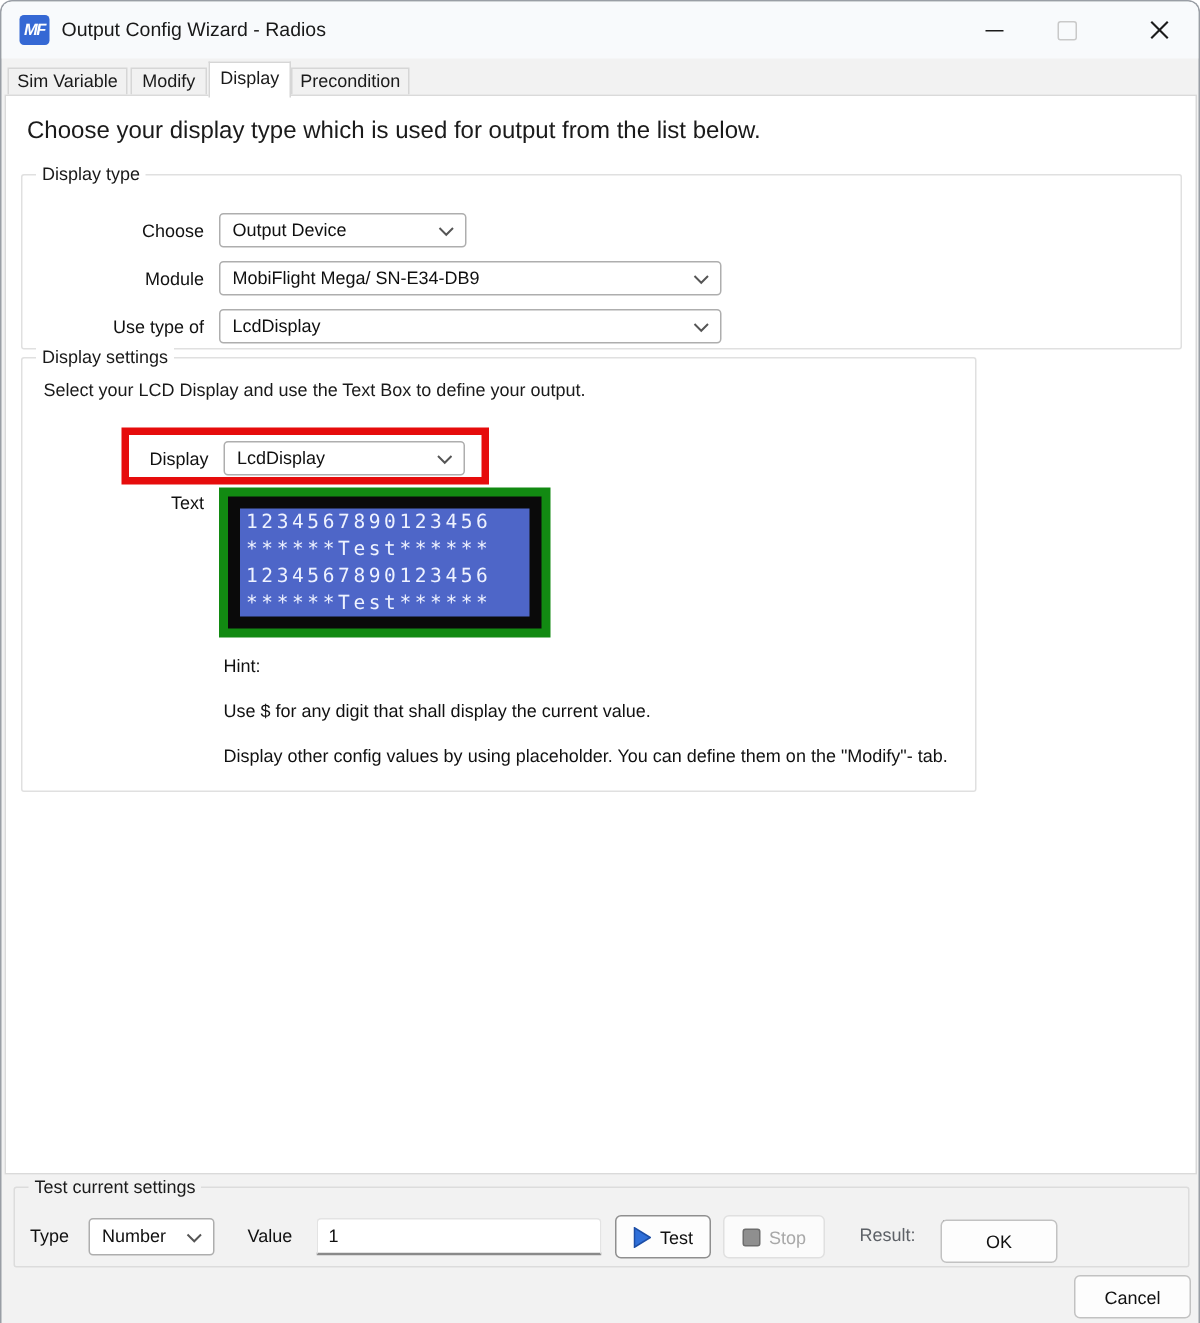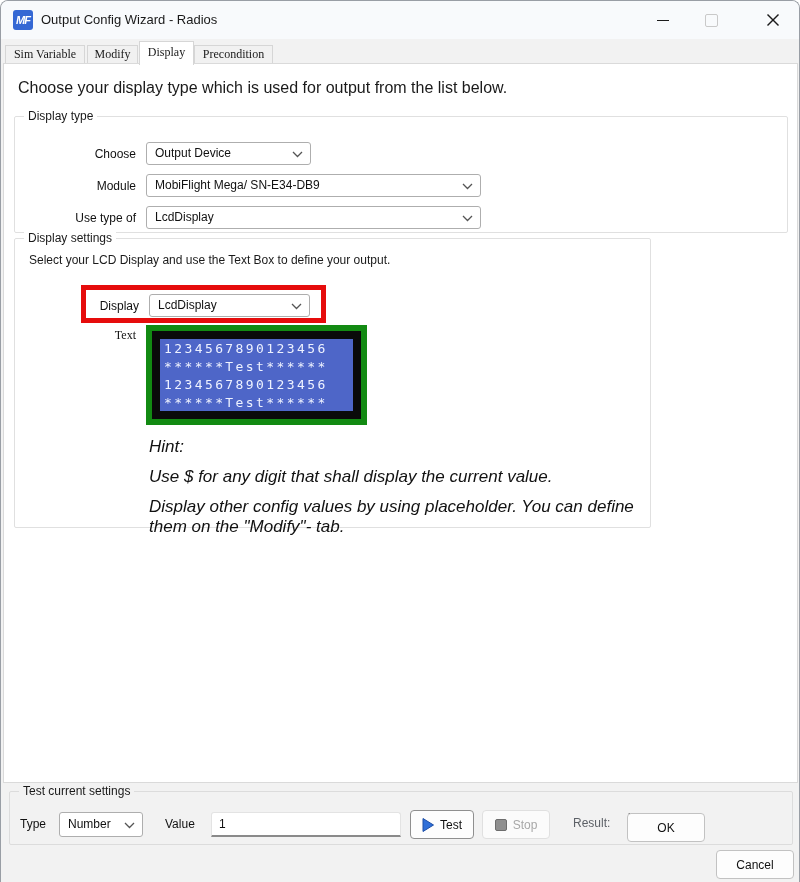--- a/index.html
+++ b/index.html
@@ -20,21 +20,21 @@
   }
   .win-title{position:absolute;left:40px;top:11px;font-size:13px;color:#191919;}
   .winbtn{position:absolute;top:0;width:44px;height:38px;display:flex;align-items:center;justify-content:center;}
   .btn-min{left:640px;}
   .btn-max{left:688px;}
   .btn-close{left:750px;}
   .glyph-min{width:12px;height:0;border-top:1.6px solid #1b1b1b;}
   .glyph-max{width:13px;height:13px;border:1.4px solid #c9c9c9;border-radius:2px;}
 
   
-  .tabbar{position:absolute;left:2px;top:40px;height:23px;width:796px;font-family:Liberation Serif, serif;}
+  .tabbar{position:absolute;left:2px;top:40px;height:23px;width:796px;}
   .tab{
     position:absolute;top:4px;height:19px;background:#f1f1f1;border:1px solid #d6d6d6;
     font-size:12px;text-align:center;line-height:17px;color:#1a1a1a;
   }
   .tab.active{
     top:0;height:24px;background:#ffffff;line-height:21px;z-index:3;border-bottom:none;
   }
   .tab-sim{left:2px;width:80px;}
   .tab-modify{left:84px;width:51px;}
   .tab-display{left:136px;width:55px;}
@@ -73,21 +73,21 @@
   .lcd{
     position:absolute;left:131px;top:86px;width:221px;height:100px;
     background:#128a12;padding:6px;cursor:text;
   }
   .lcd-frame{width:100%;height:100%;background:#0a0a0a;padding:8px 8px;}
   .lcd-screen{
     width:100%;height:100%;background:#4e66c8;color:#eef2ff;
     font-family:"DejaVu Sans Mono", monospace;font-size:13px;letter-spacing:2.4px;
     line-height:18px;padding:1px 4px;white-space:pre;overflow:hidden;
   }
-  .hint{position:absolute;left:134px;font-size:17px;color:#111;font-style:italic;}
+  .hint{position:absolute;left:134px;font-size:12px;color:#111;}
 
   
   .g3{left:8px;top:790px;width:784px;height:54px;border:1px solid #dcdcdc;}
   .g3 .group-legend{background:#f2f2f2;}
   .value-input{
     position:absolute;left:201px;top:20px;width:190px;height:25px;
     border:1px solid #e3e3e3;border-bottom:2px solid #8a8a8a;border-radius:3px 3px 0 0;
     font-family:"Liberation Sans", sans-serif;font-size:12px;padding:0 7px;background:#fff;color:#111;
   }
   .btn{
@@ -176,21 +176,21 @@
       <div class="red-box" style="left:66px;top:46px;width:245px;height:38px;"></div>
 
       <div class="fieldlabel" style="left:28px;top:60px;width:96px;">Display</div>
       <div class="combo" style="left:134px;top:55px;width:161px;">
         <span>LcdDisplay</span>
         <svg class="chev" width="11" height="7" viewBox="0 0 11 7">
             <polyline points="1,1 5.5,5.5 10,1" fill="none" stroke="#555" stroke-width="1.3"></polyline>
           </svg>
       </div>
 
-      <div class="fieldlabel" style="left:0;width:121px;top:89px;font-family:Liberation Serif, serif;">Text</div>
+      <div class="fieldlabel" style="left:0;width:121px;top:89px;">Text</div>
 
       <div class="lcd">
         <div class="lcd-frame">
           <div class="lcd-screen"><div>1234567890123456</div><div>******Test******</div><div>1234567890123456</div><div>******Test******</div></div>
         </div>
       </div>
 
       <div class="hint" style="top:198px;">Hint:</div>
       <div class="hint" style="top:228px;">Use $ for any digit that shall display the current value.</div>
       <div class="hint" style="top:258px;">Display other config values by using placeholder. You can define them on the "Modify"- tab.</div>

